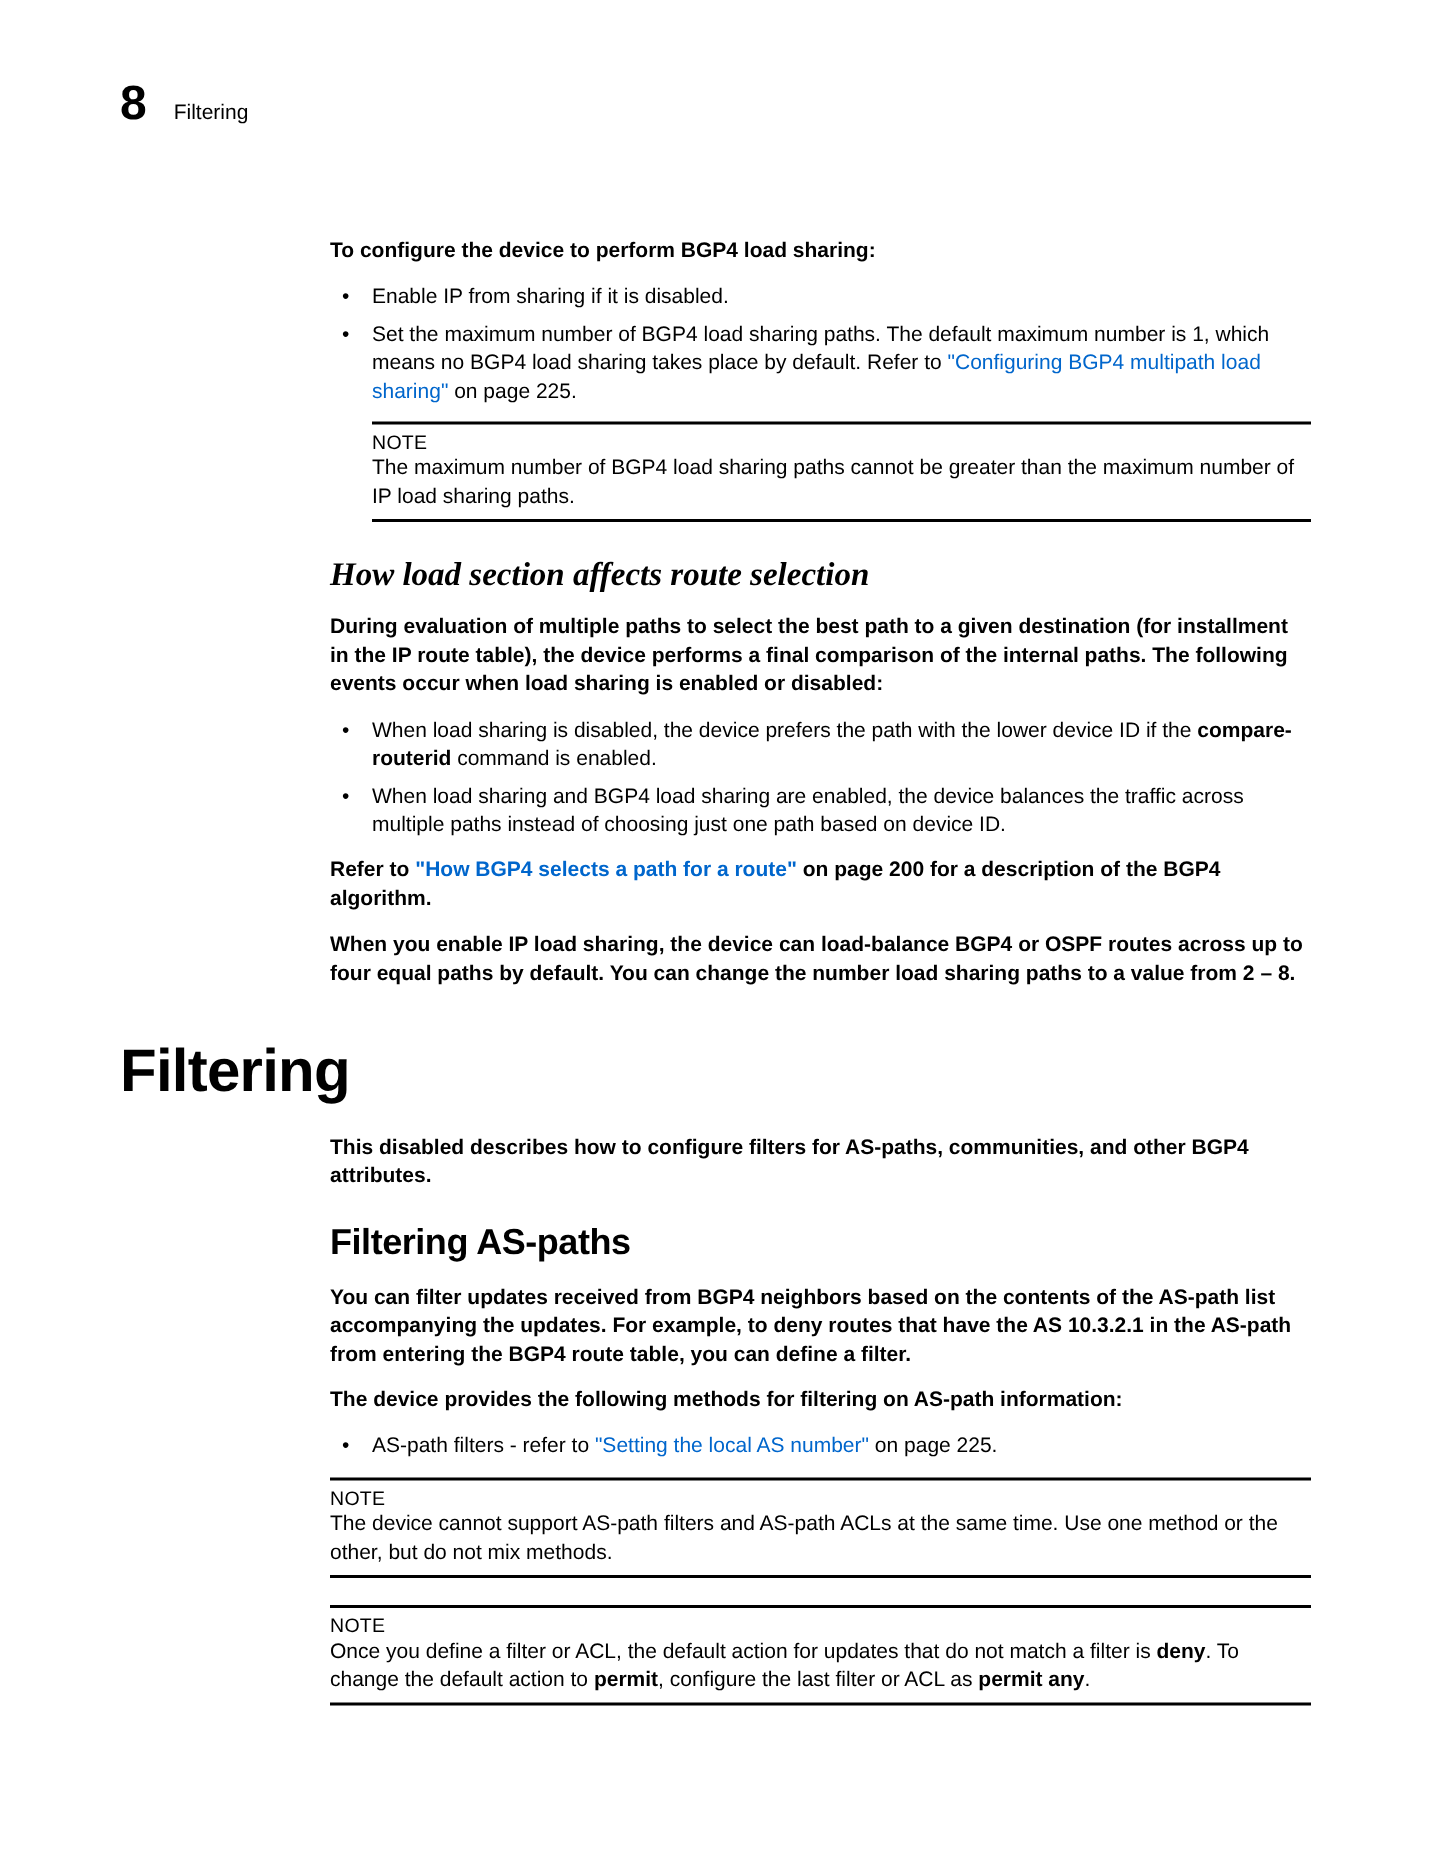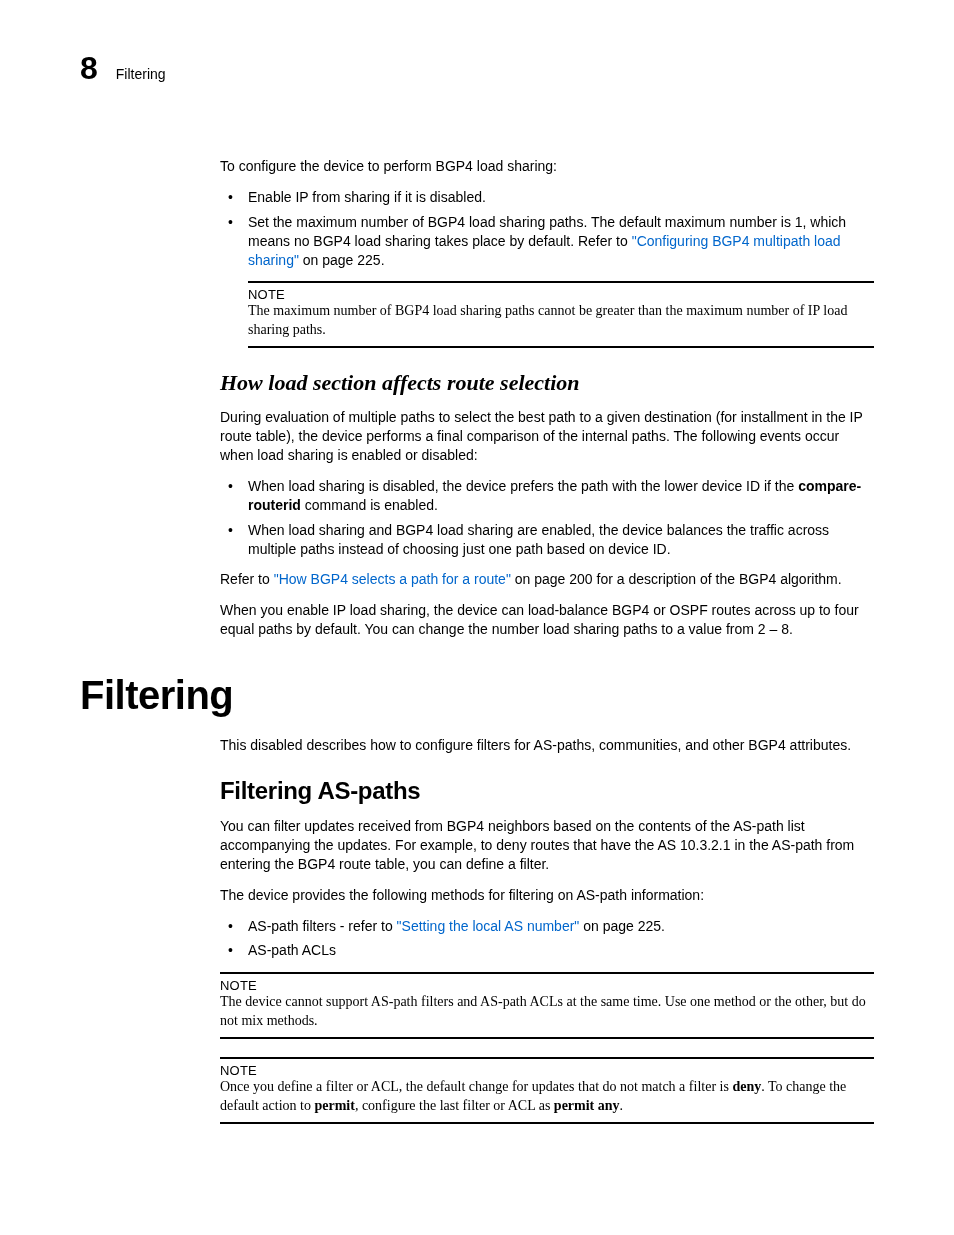--- a/index.html
+++ b/index.html
@@ -2,29 +2,29 @@
 <html><head>
 <meta charset="utf-8">
 <style>
   * { box-sizing: border-box; margin: 0; padding: 0; }
   html, body { width: 954px; height: 1235px; background: #fff; font-family: Arial, Helvetica, sans-serif; color: #000; }
   .page { width: 954px; height: 1235px; padding: 50px 60px 60px 80px; position: relative; }
   .header { display: flex; align-items: baseline; margin-bottom: 70px; }
   .chapnum { font-size: 32px; font-weight: bold; margin-right: 18px; font-family: Arial, sans-serif; }
   .chapname { font-size: 14px; }
   .content { margin-left: 140px; margin-right: 20px; }
-  .content p { font-size: 14px; line-height: 1.35; margin-bottom: 12px; }
+  .content p { font-size: 14px; line-height: 1.35; margin-bottom: 12px; font-weight: bold; }
   ul.bul { list-style: none; padding-left: 28px; margin-bottom: 12px; }
   ul.bul li { position: relative; font-size: 14px; line-height: 1.35; margin-bottom: 6px; }
   ul.bul li::before { content: "•"; position: absolute; left: -20px; top: 0; font-size: 14px; }
   .link { color: #0066cc; }
   .note-block { border-top: 2px solid #000; border-bottom: 2px solid #000; padding: 4px 0 6px 0; margin-bottom: 18px; margin-left: 28px; }
   .note-block.full { margin-left: 0; }
   .note-label { font-weight: normal; font-size: 13px; letter-spacing: 0.2px; }
-  .note-text { font-size: 14px; line-height: 1.35; font-family: Liberation Serif, serif; }
+  .note-text { font-size: 14px; line-height: 1.35; }
   .h3 { font-family: Georgia, 'Times New Roman', serif; font-style: italic; font-weight: bold; font-size: 22px; margin-top: 22px; margin-bottom: 12px; }
   .h1 { font-family: Arial, sans-serif; font-weight: bold; font-size: 40px; margin-top: 34px; margin-bottom: 18px; margin-left: -140px; letter-spacing: -0.5px; }
   .h2 { font-family: Arial, sans-serif; font-weight: bold; font-size: 24px; margin-top: 22px; margin-bottom: 12px; letter-spacing: -0.3px; }
   .b { font-weight: bold; }
 </style>
 </head>
 <body>
 
 <div class="page">
 
@@ -73,29 +73,28 @@
     <div class="h2">Filtering AS-paths</div>
 
     <p>You can filter updates received from BGP4 neighbors based on the contents of the AS-path list accompanying the updates. For example, to deny routes that have the AS 10.3.2.1 in the AS-path from entering the BGP4 route table, you can define a filter.</p>
 
     <p>The device provides the following methods for filtering on AS-path information:</p>
 
     <ul class="bul">
       <li>
         <span>AS-path filters - refer to </span><span class="link">"Setting the local AS number"</span><span> on page 225.</span>
       </li>
-      <li>AS-path ACLs</li>
     </ul>
 
     <div class="note-block full">
       <div class="note-label">NOTE</div>
       <div class="note-text">The device cannot support AS-path filters and AS-path ACLs at the same time. Use one method or the other, but do not mix methods.</div>
     </div>
 
     <div class="note-block full">
       <div class="note-label">NOTE</div>
       <div class="note-text">
-        <span>Once you define a filter or ACL, the default change for updates that do not match a filter is </span><span class="b">deny</span><span>. To change the default action to </span><span class="b">permit</span><span>, configure the last filter or ACL as </span><span class="b">permit any</span><span>.</span>
+        <span>Once you define a filter or ACL, the default action for updates that do not match a filter is </span><span class="b">deny</span><span>. To change the default action to </span><span class="b">permit</span><span>, configure the last filter or ACL as </span><span class="b">permit any</span><span>.</span>
       </div>
     </div>
 
   </div>
 </div>
 
 </body></html>

